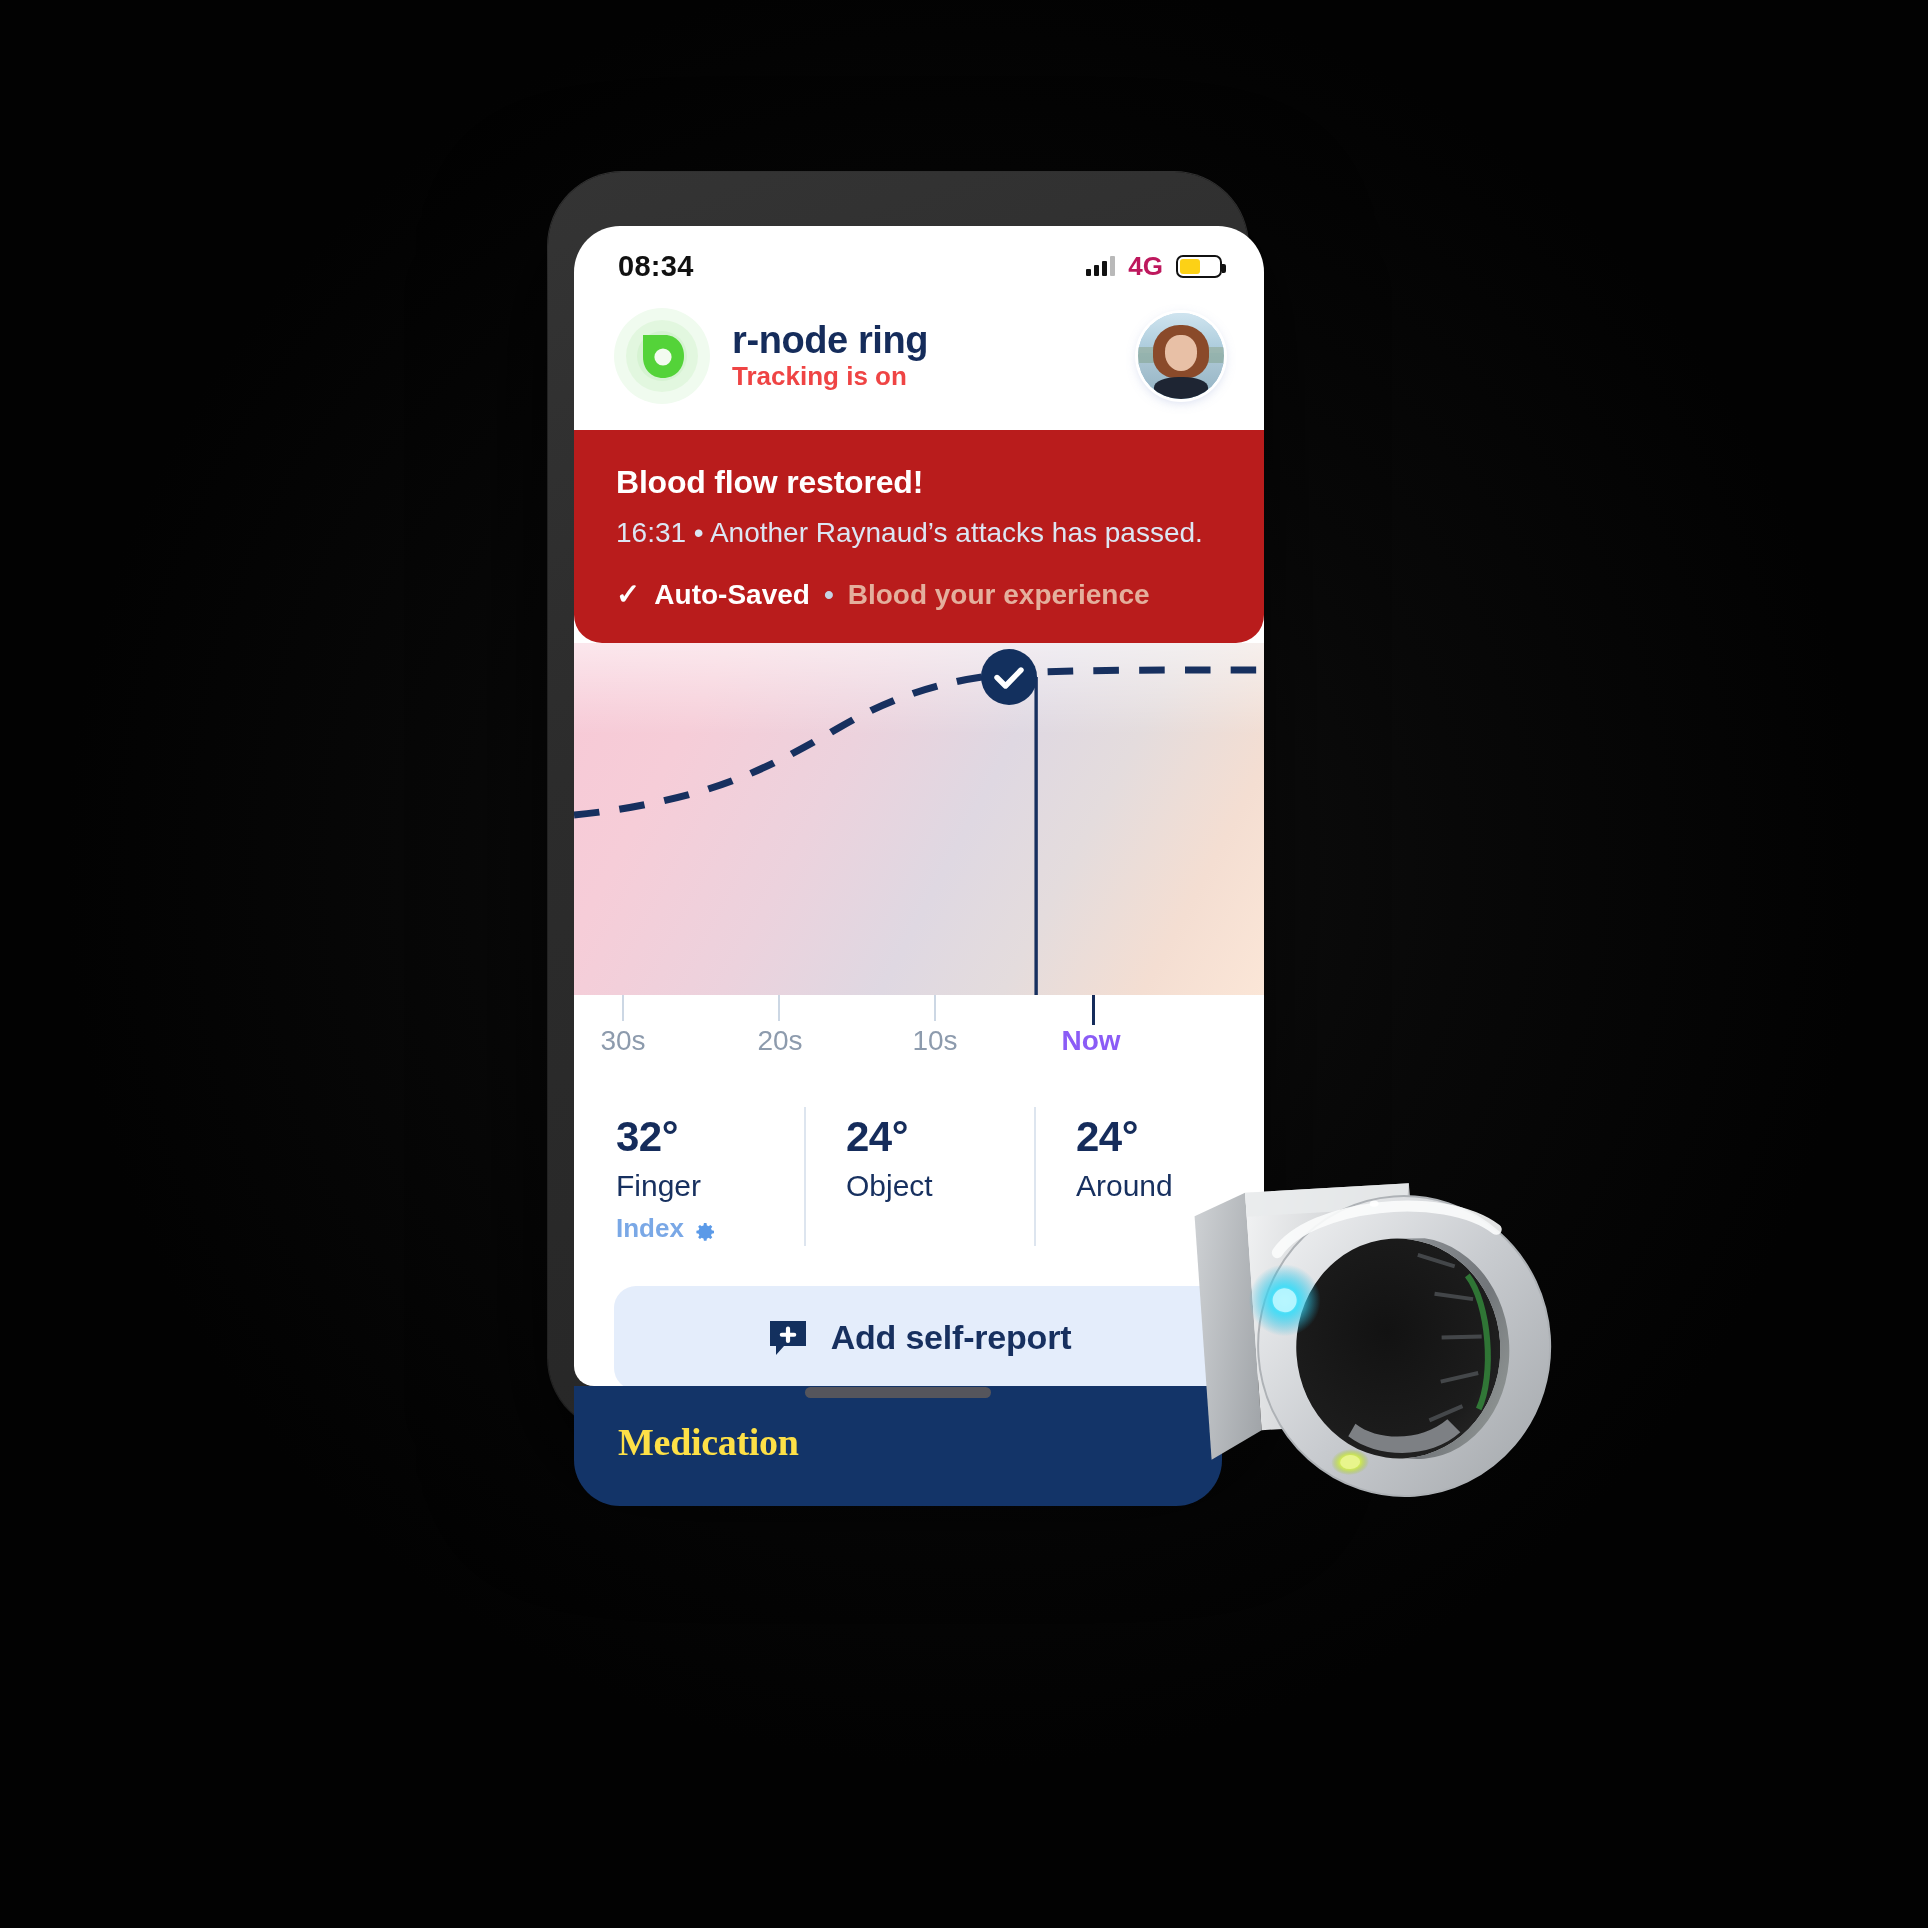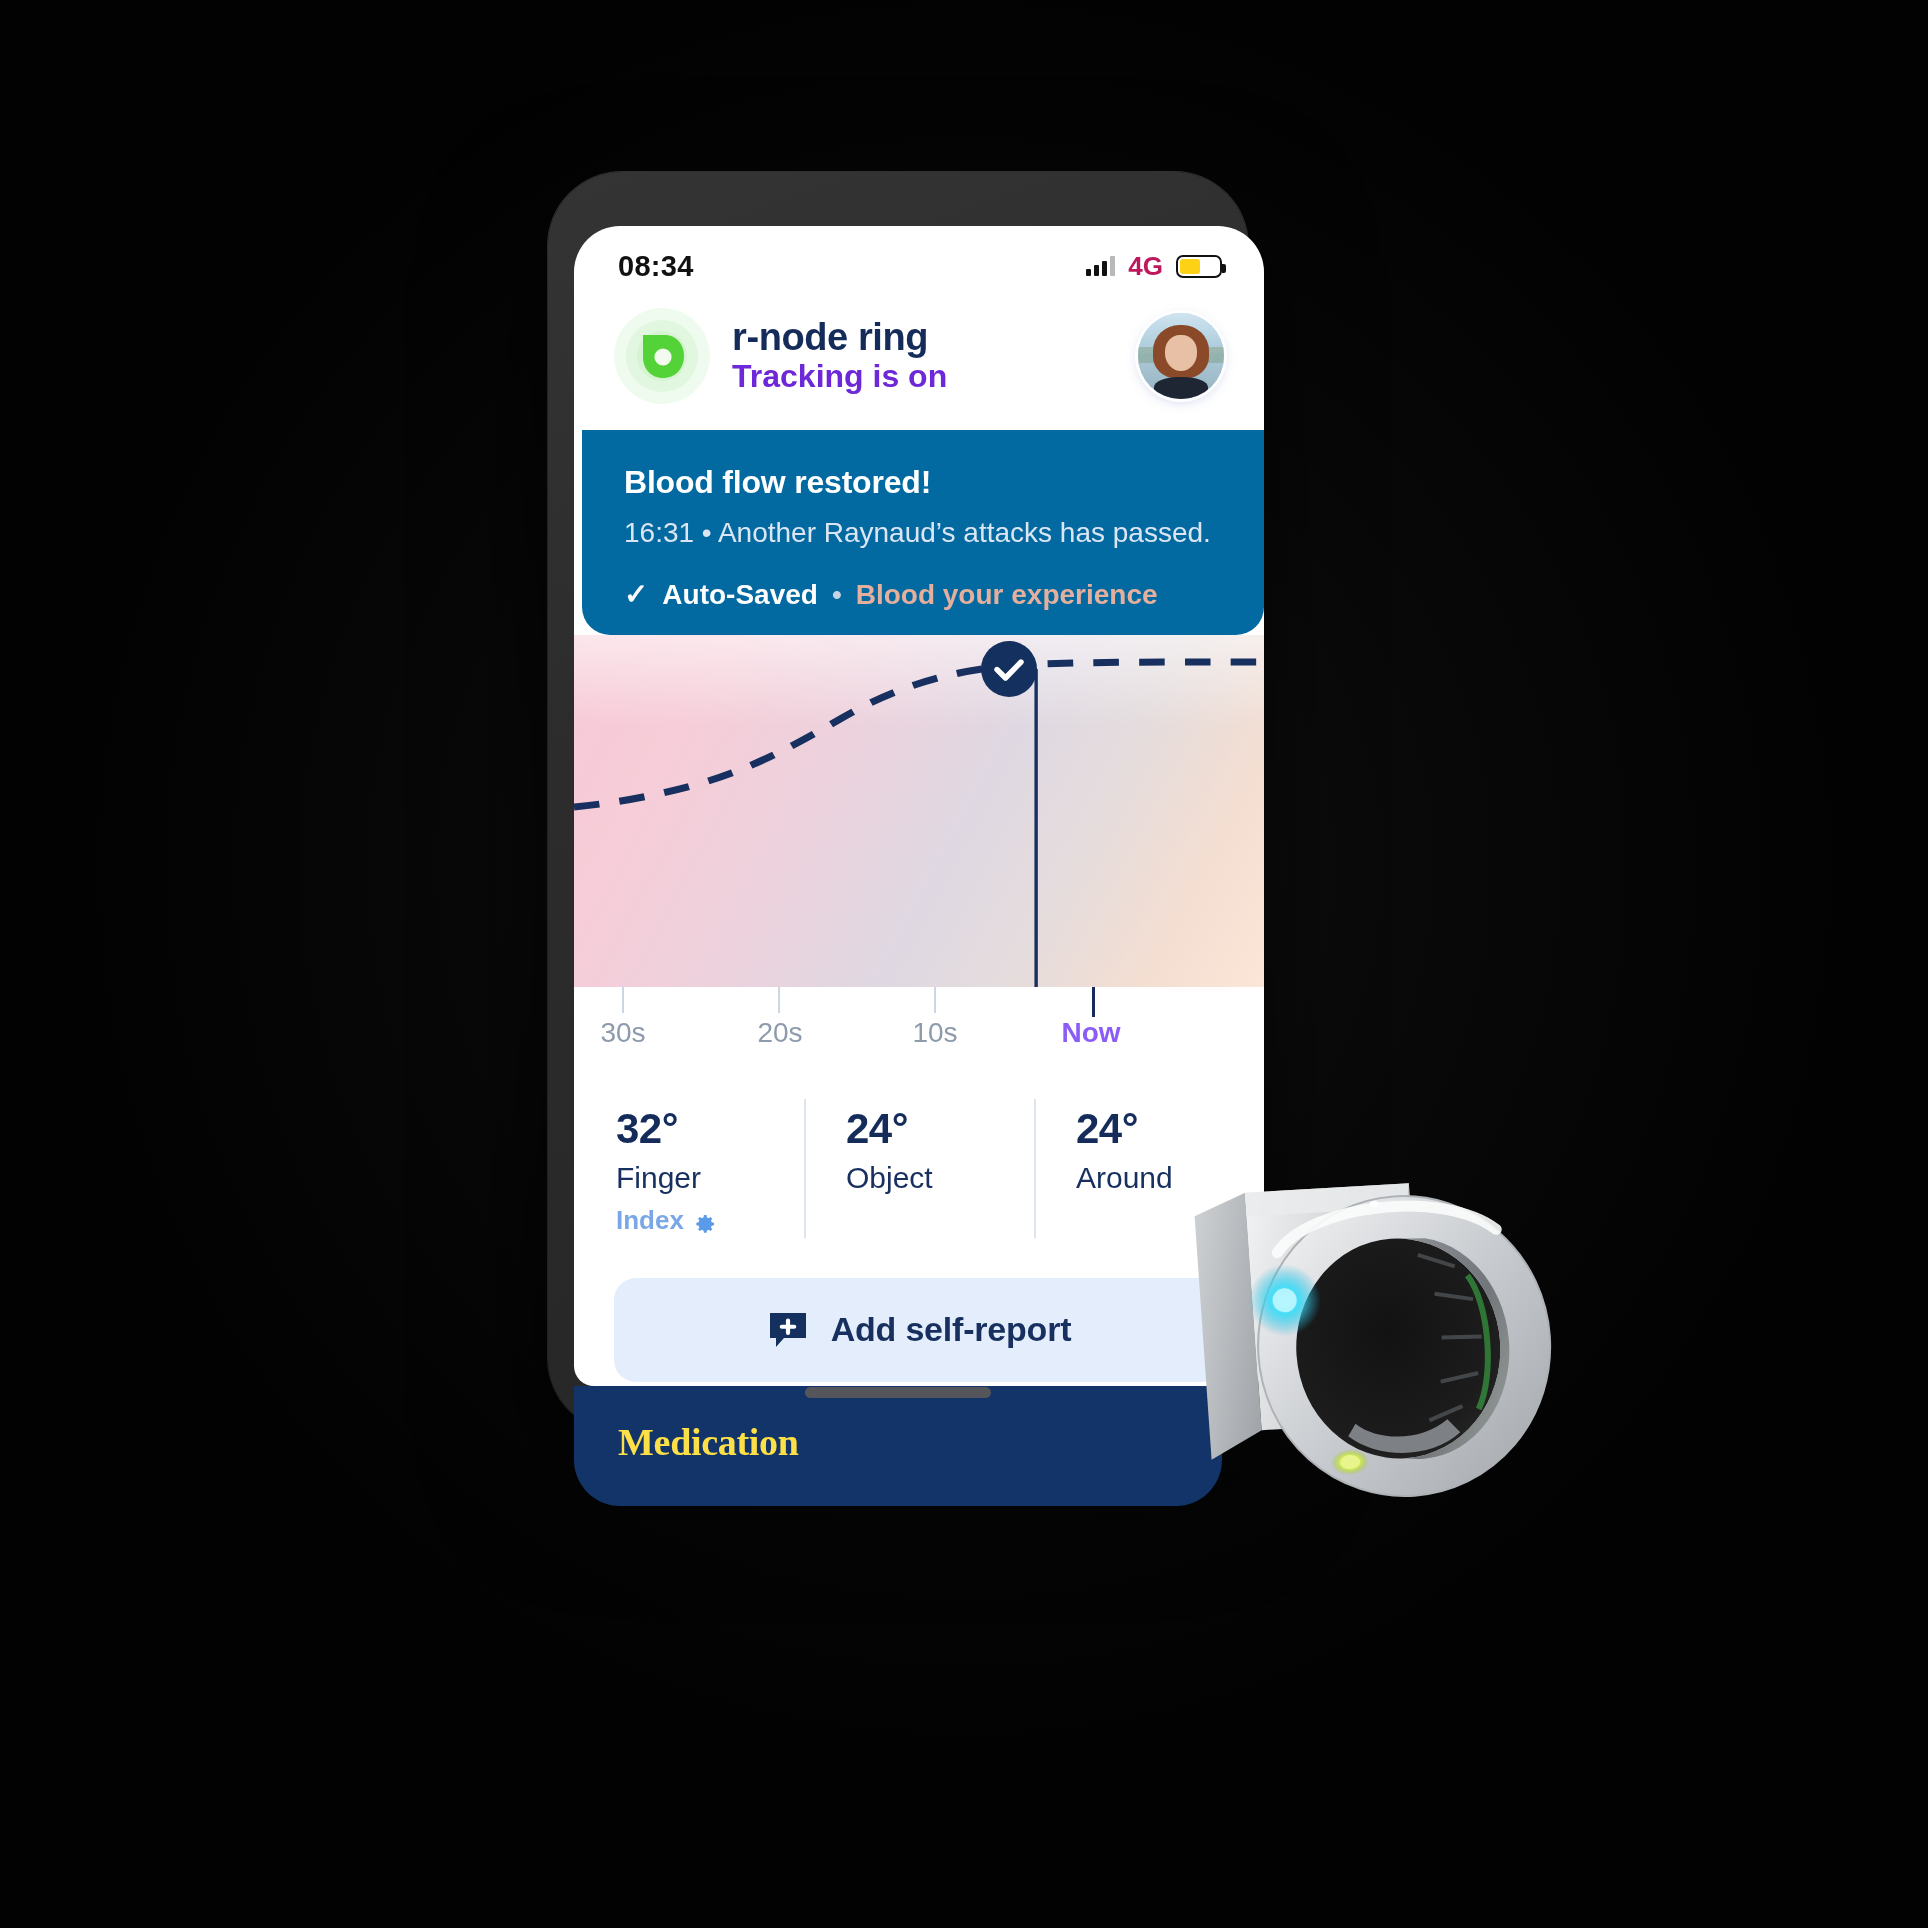--- a/index.html
+++ b/index.html
@@ -76,21 +76,21 @@
   .g3{ inset:23px; background:#d6f3d2; }
   .logo-mark{
     position:absolute; left:26px; top:24px; width:46px; height:48px;
   }
   .titles{ flex:1 1 auto; }
   .app-title{
     font-size:38px; font-weight:bold; color:#152c5b; letter-spacing:-.4px;
     line-height:1.06;
   }
   .app-sub{
-    font-size:32px; font-weight:bold; color:#6d28d9; 
+    font-size:26px; font-weight:bold; color:#ef4444; 
   }
   .avatar{
     width:86px; height:86px; border-radius:50%; flex:0 0 auto;
     background:linear-gradient(180deg,#bcd8e8 0%,#9ec4d8 45%,#8fb6cc 100%);
     position:relative; overflow:hidden;
     box-shadow:0 0 0 3px #ffffff, 0 3px 12px rgba(120,140,200,.35);
   }
   .av-sky{ position:absolute; left:0; right:0; top:0; height:46%; background:linear-gradient(180deg,#cfe4ef,#a8c9da); }
   .av-land{ position:absolute; left:0; right:0; top:40%; height:22%; background:#8ea58d; opacity:.55; }
   .av-water{ position:absolute; left:0; right:0; top:58%; bottom:0; background:linear-gradient(180deg,#a9c4d2,#93b2c3); }
@@ -102,24 +102,24 @@
     position:absolute; left:31%; top:25%; width:38%; height:42%;
     background:#e8c0a6; border-radius:46% 46% 50% 50%;
   }
   .av-body{
     position:absolute; left:19%; bottom:0; width:62%; height:26%;
     background:#1e2533; border-radius:46% 46% 0 0;
   }
 
   
   .notif{
-    background:#0369a1;
-    margin:0 0 0 8px;
+    background:#b91c1c;
+    margin:0 0 0 0;
     border-radius:0 0 28px 28px;
-    padding:34px 42px 24px 42px;
+    padding:34px 42px 32px 42px;
     position:relative;
   }
   .notif-title{
     font-size:32px; font-weight:bold; color:#ffffff; letter-spacing:-.2px;
   }
   .notif-body{
     margin-top:14px; font-size:28px; color:#dce6f3; line-height:1.28;
   }
   .notif-actions{
     margin-top:28px; display:flex; align-items:center; gap:14px;

